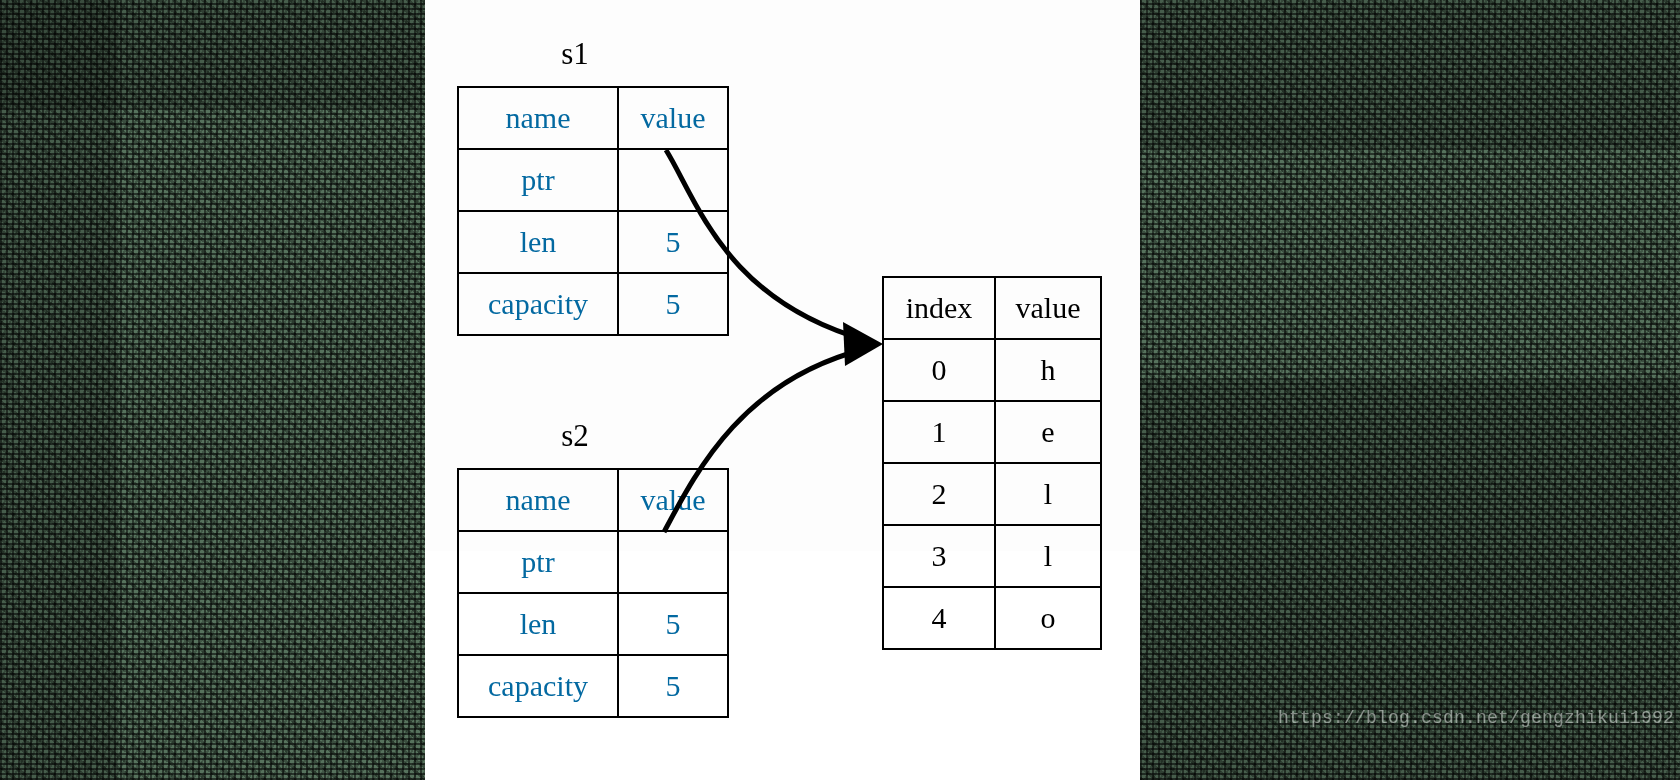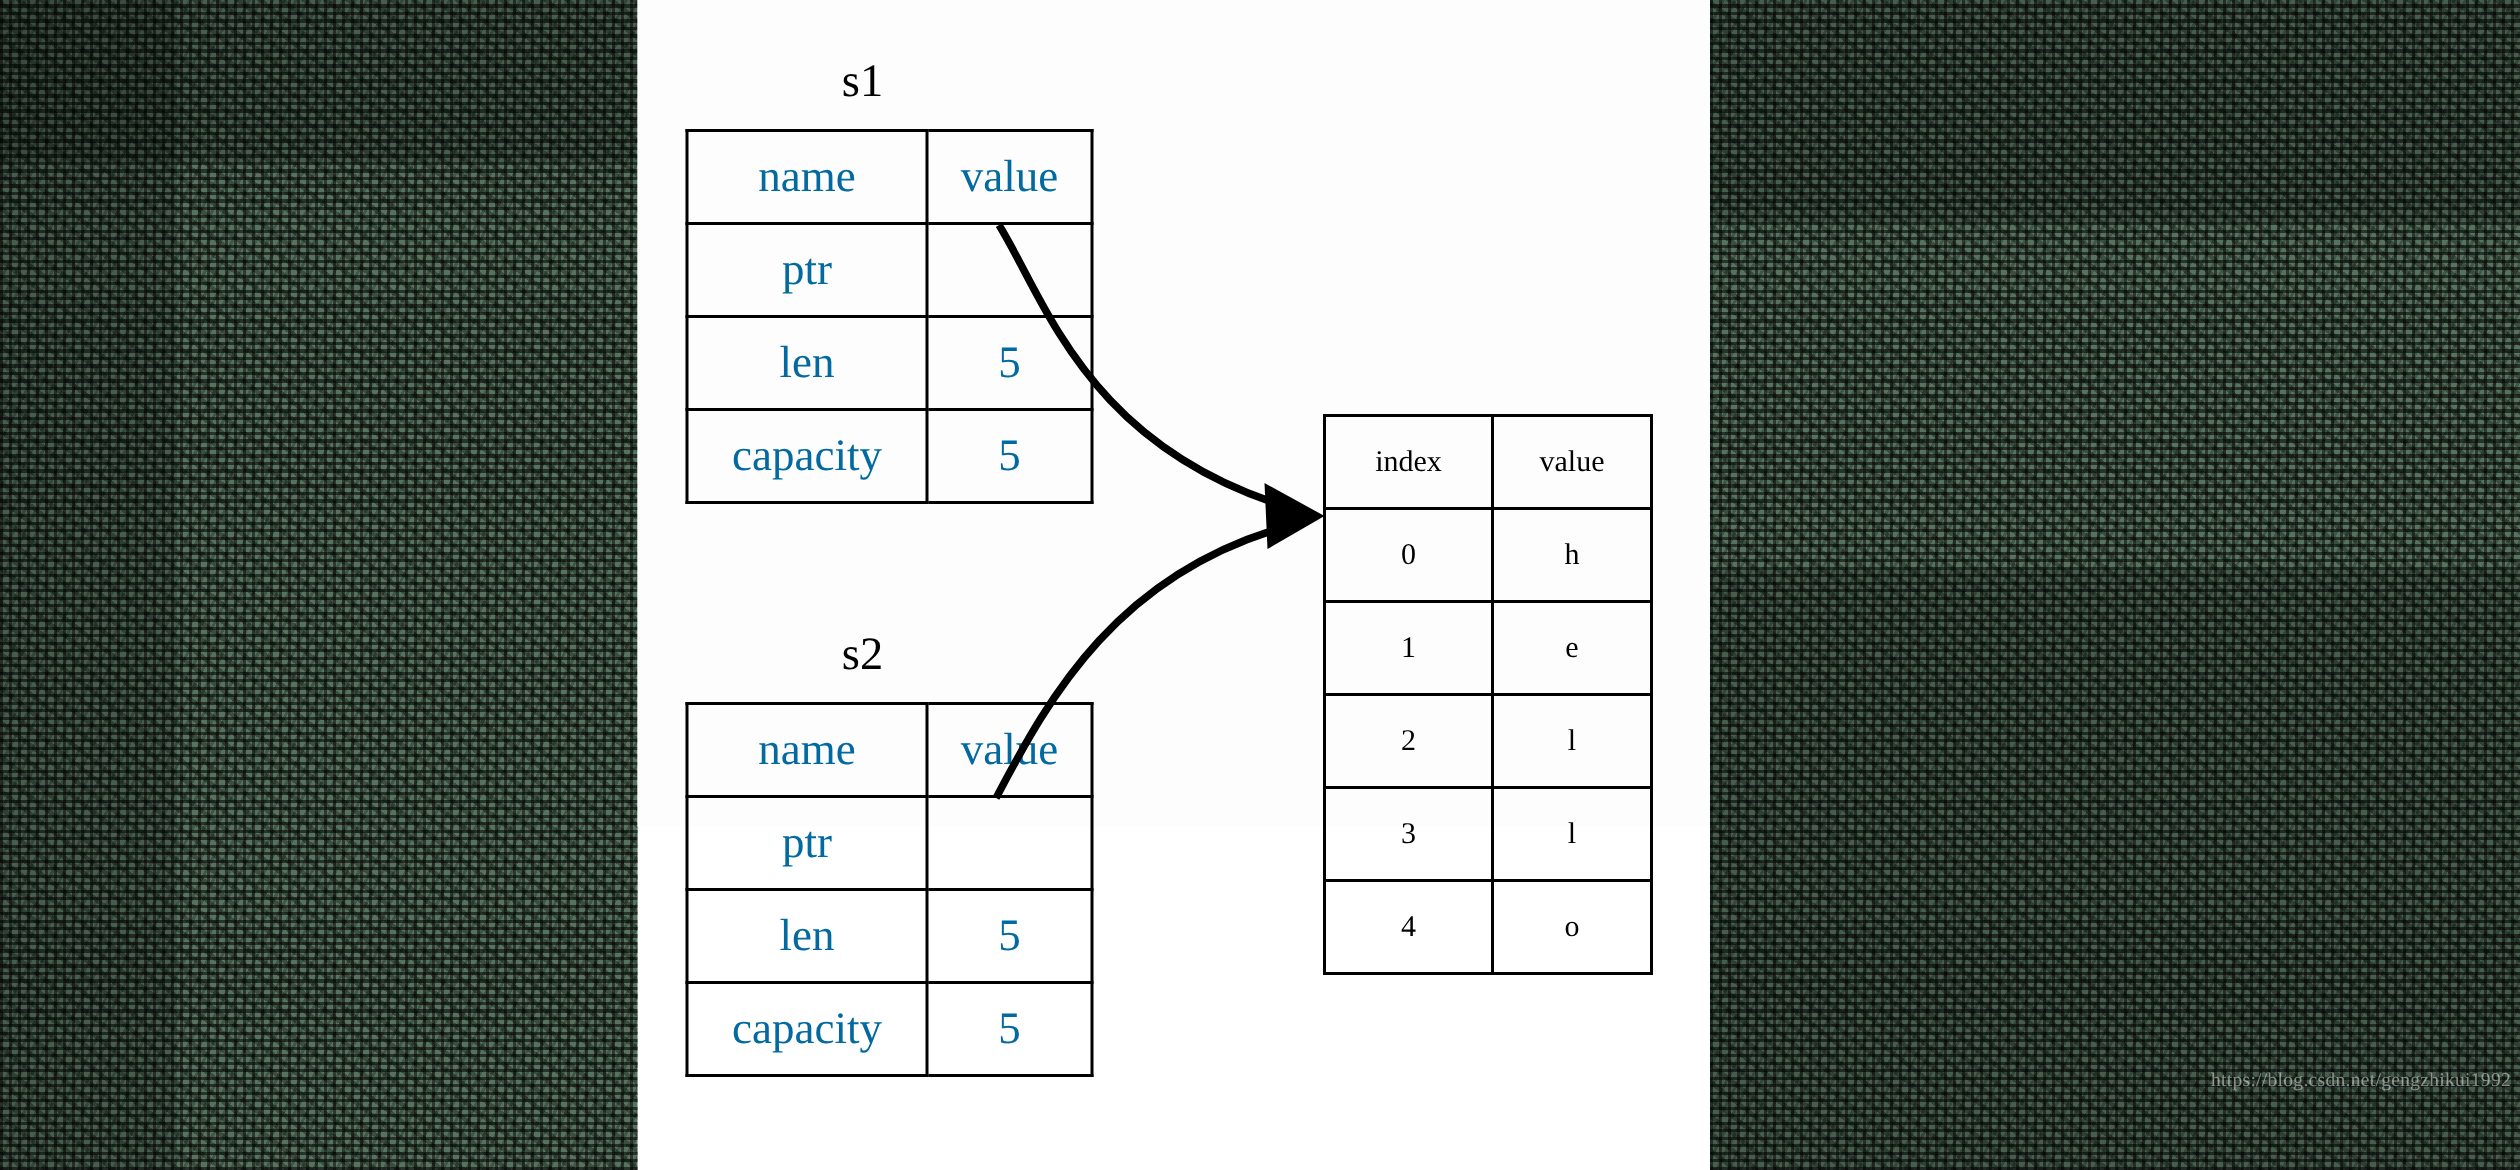--- a/index.html
+++ b/index.html
@@ -95,21 +95,21 @@
   
   .heap-table {
     position: absolute;
     border-collapse: collapse;
     left: 457px;
     top: 276px;
   }
   .heap-table td {
     border: 2.5px solid #000000;
     text-align: center;
-    font-size: 20px;
+    font-size: 30px;
     line-height: 1;
     color: #000000;
     font-family: "Liberation Serif", "DejaVu Serif", serif;
     padding: 0;
     height: 60px;
     vertical-align: middle;
   }
   .heap-table td.col-index { width: 110px; }
   .heap-table td.col-val   { width: 104px; }
 
@@ -121,22 +121,22 @@
     width: 715px;
     height: 780px;
     pointer-events: none;
   }
 
   
   #watermark {
     position: absolute;
     right: 6px;
     bottom: 52px;
-    font-size: 13px;
-    font-family: Liberation Serif, serif;
+    font-size: 18px;
+    font-family: Liberation Mono, monospace;
     color: rgba(225, 232, 227, 0.55);
     letter-spacing: 0.2px;
     white-space: nowrap;
   }
 </style>
 </head>
 <body>
 
 <div id="canvas">
 

